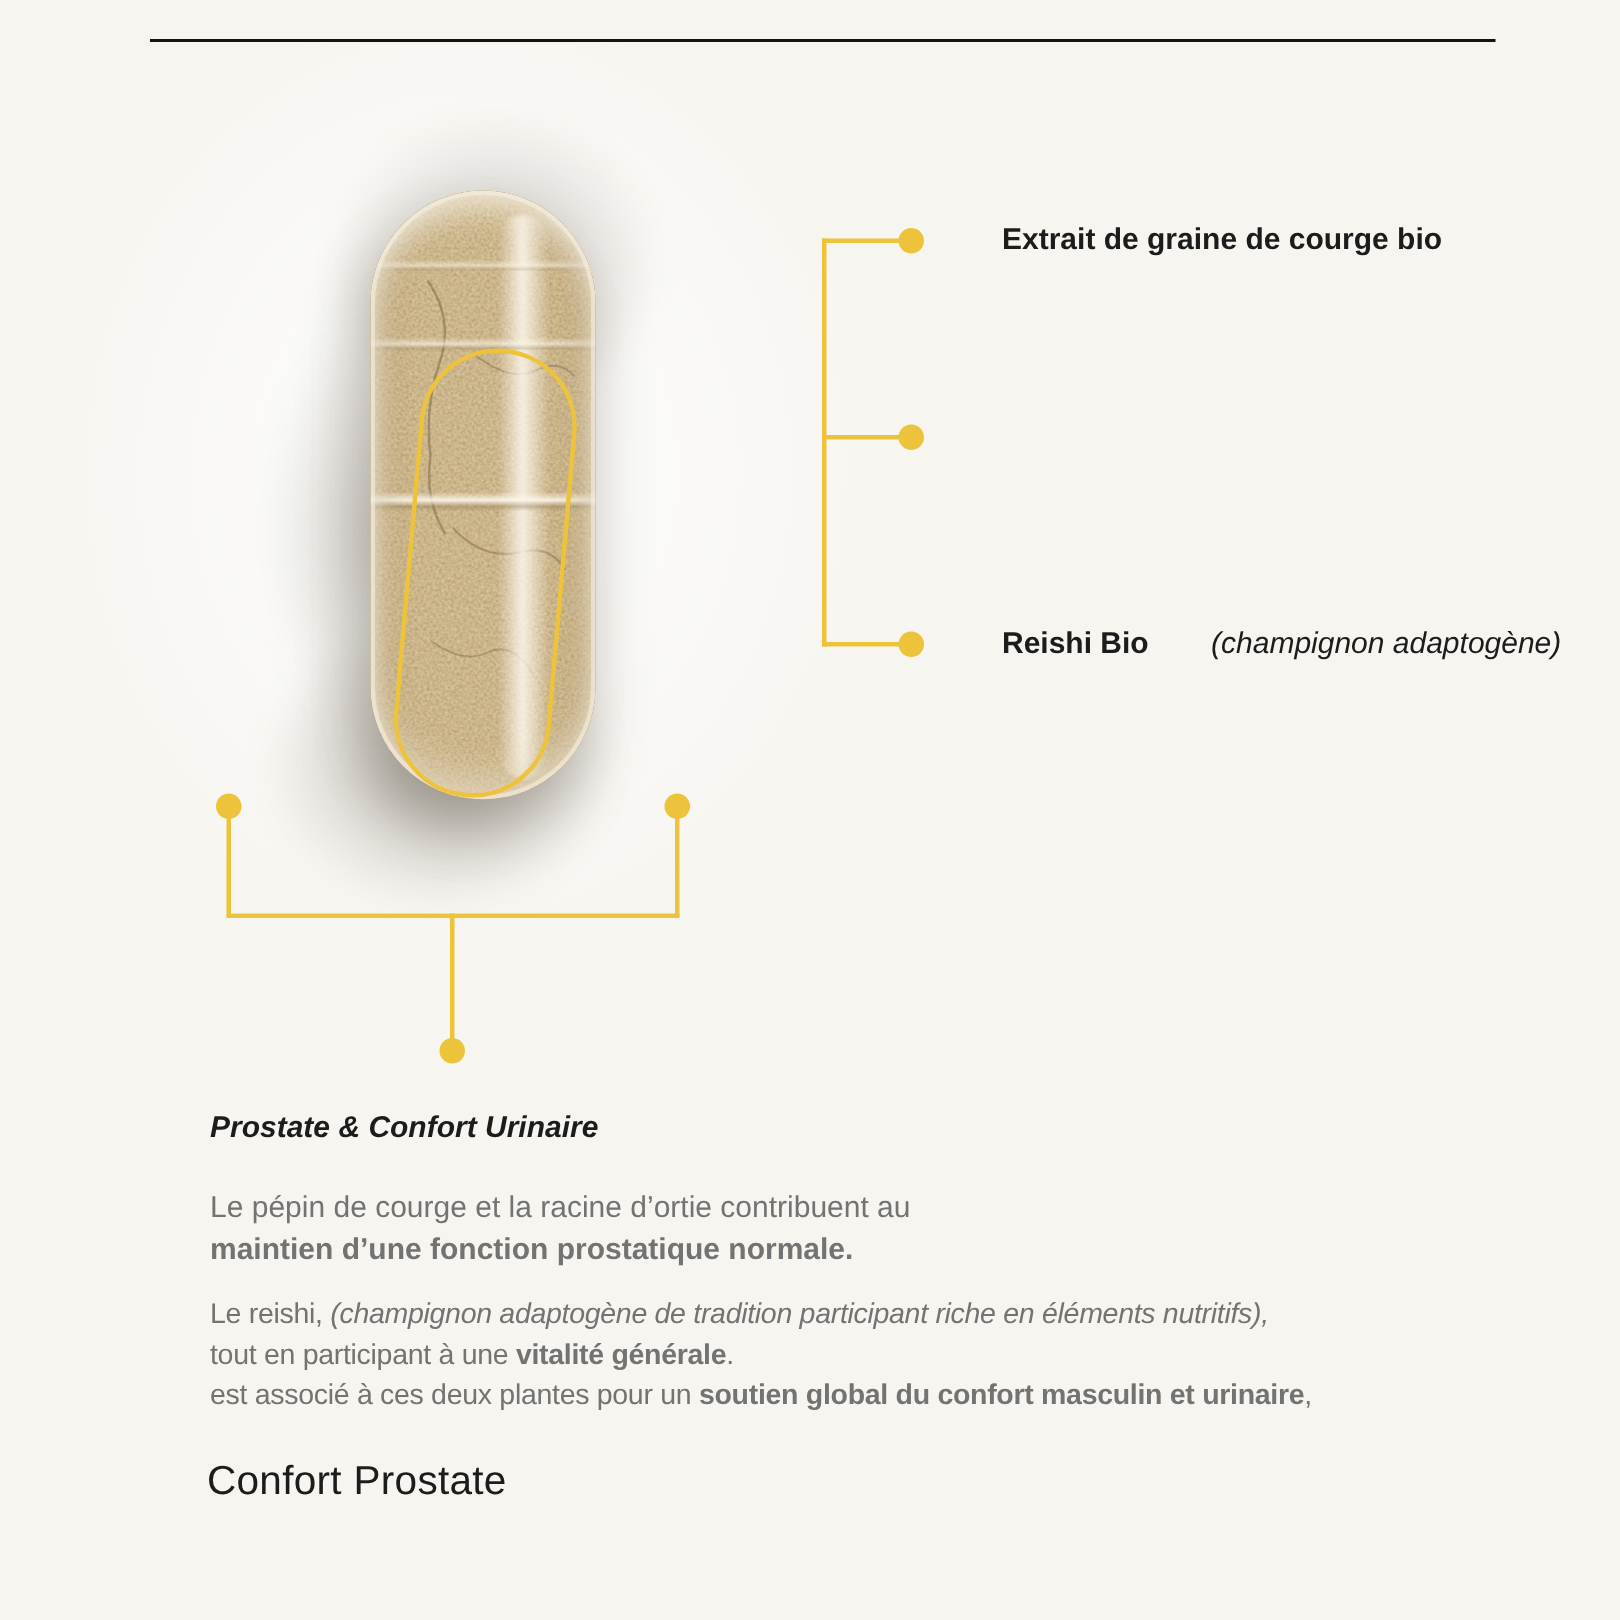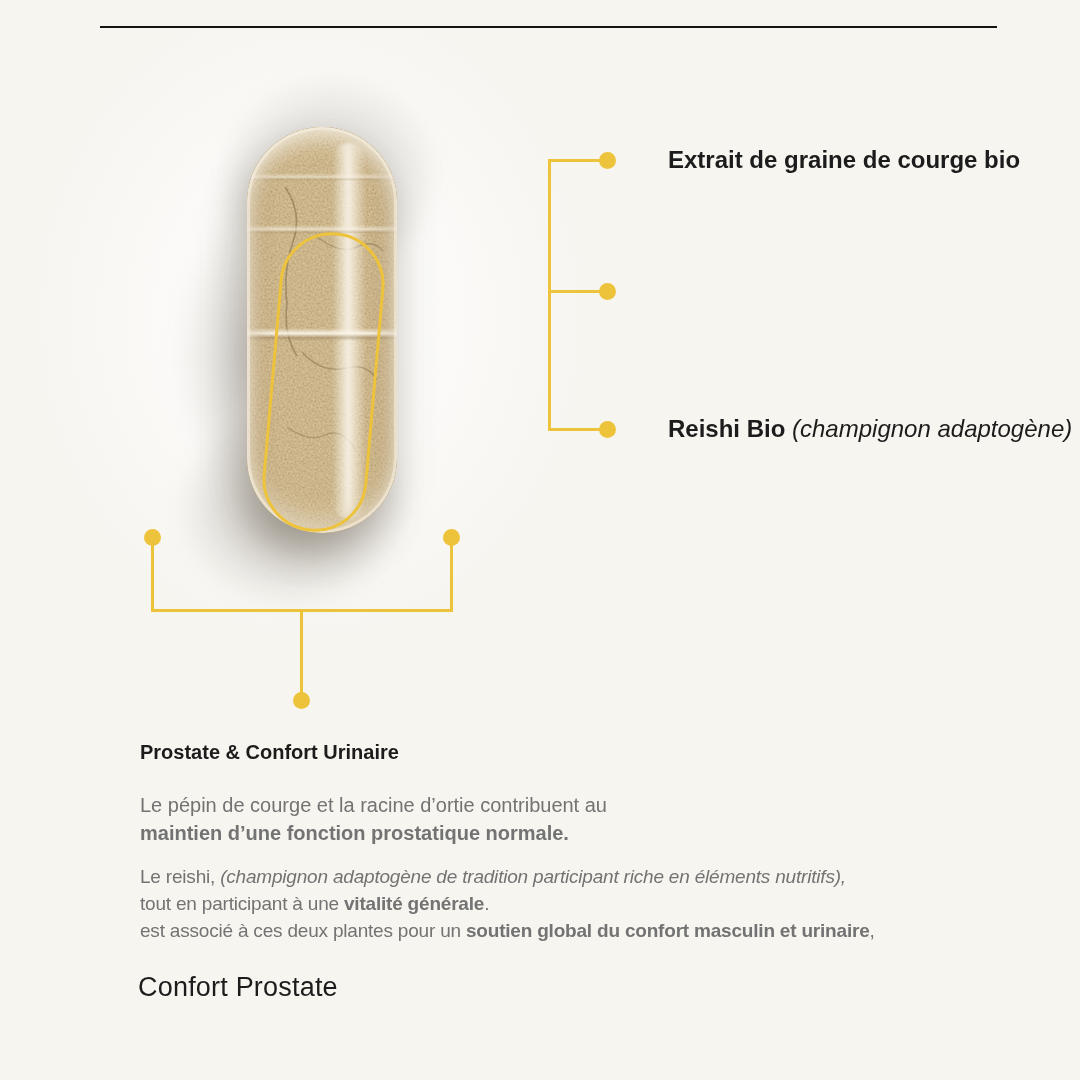--- a/index.html
+++ b/index.html
@@ -44,25 +44,25 @@
                inset -12px 0 18px rgba(128,106,70,.26);}
   
   .outline{position:absolute;left:271px;top:232px;width:99px;height:294px;border:3px solid #eec33c;
     border-radius:52px;transform:rotate(5deg);}
 
   
   .yline{position:absolute;background:#eec33c;}
   .ydot{position:absolute;width:17px;height:17px;border-radius:50%;background:#eec33c;}
 
   
-  .ann{position:absolute;left:668px;font-size:24px;font-weight:700;line-height:28px;white-space:nowrap;}
-  .ann .seg-i{font-weight:400;font-style:italic;}
+  .ann{position:absolute;left:668px;font-size:20px;font-weight:700;line-height:28px;white-space:nowrap;}
+  .ann .seg-i{font-weight:400;font-style:italic;margin-left:36px;}
 
   
-  .desc-h{position:absolute;left:140px;top:739px;font-size:20px;font-weight:700;line-height:26px;}
+  .desc-h{position:absolute;left:140px;top:739px;font-size:20px;font-weight:700;line-height:26px;font-style:italic;}
   .para{position:absolute;left:140px;color:#737373;}
   .p1{top:791px;font-size:20px;line-height:28px;}
   .p2{top:863px;font-size:19px;line-height:27px;letter-spacing:-0.2px;}
   .para .line{white-space:nowrap;}
   .seg-b{font-weight:700;}
   .seg-i{font-style:italic;}
   .product-title{position:absolute;left:138px;top:970px;font-size:27px;font-weight:400;line-height:34px;letter-spacing:.2px;}
 </style>
 </head>
 <body>

